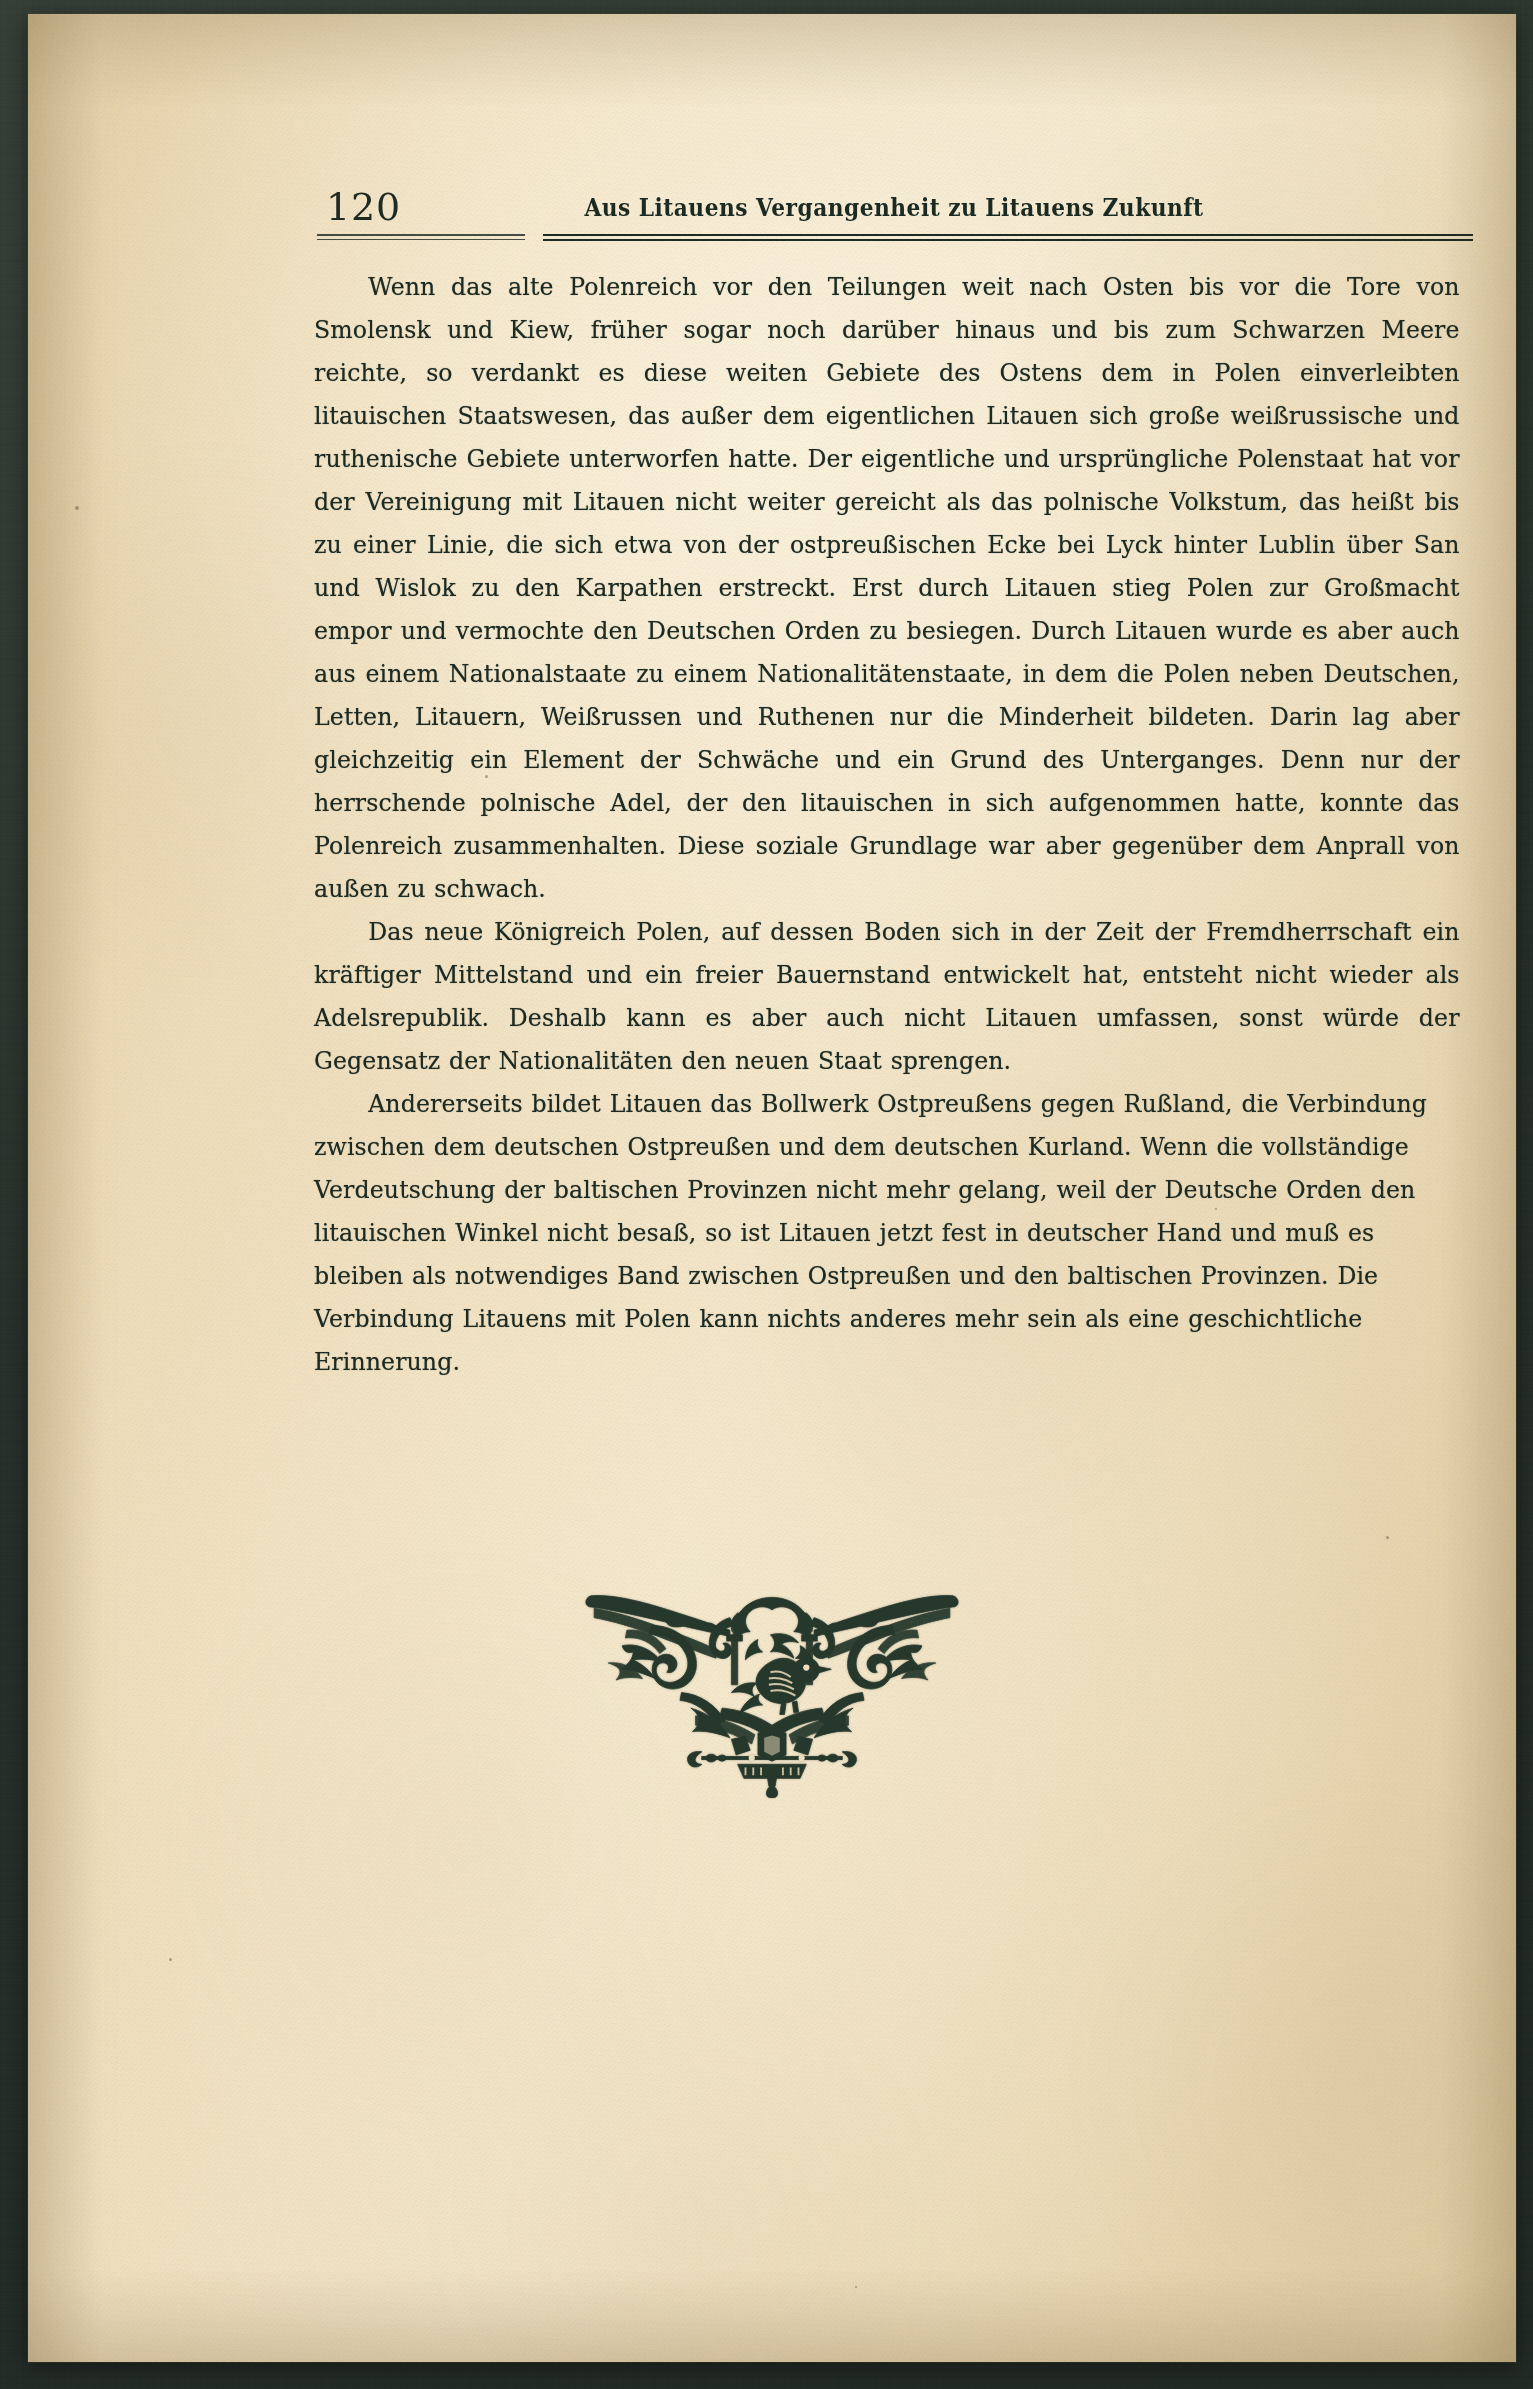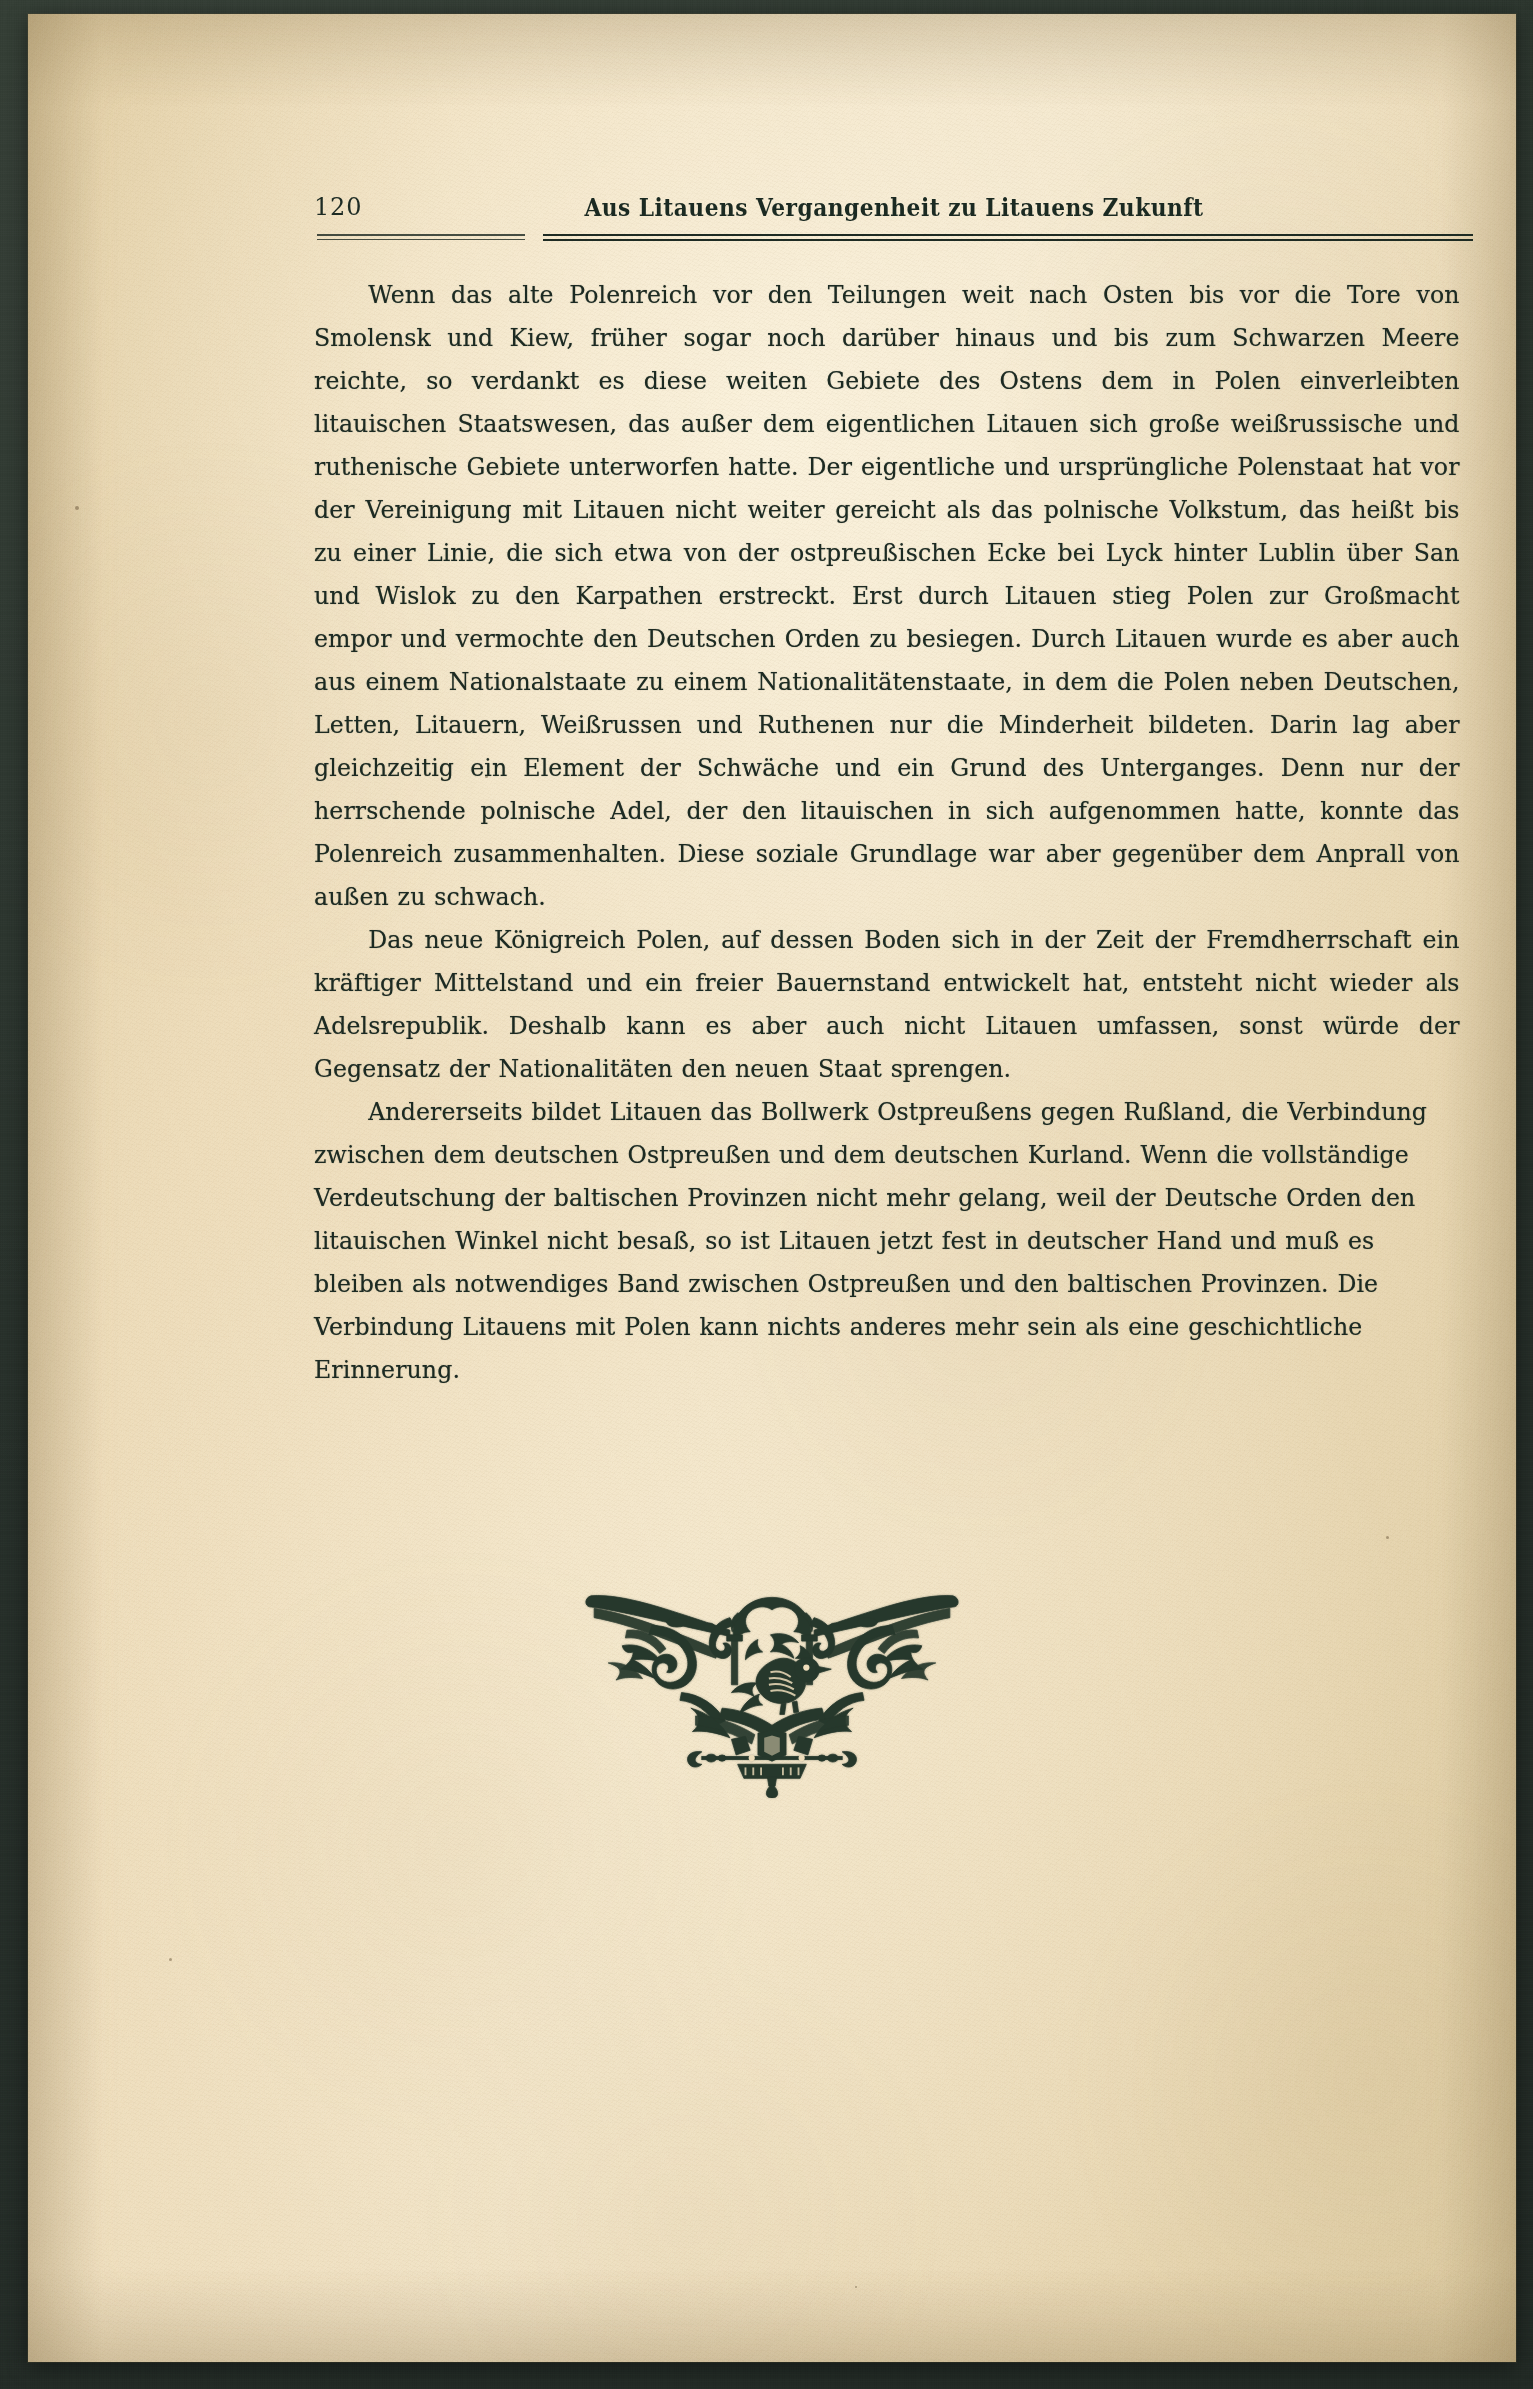--- a/index.html
+++ b/index.html
@@ -88,24 +88,24 @@
   
   .running-head {
     position: absolute;
     left: 286px;
     top: 173px;
     width: 1160px;
     height: 44px;
   }
   .folio-number {
     position: absolute;
-    left: 0;
+    left: 12px;
     top: 0;
     font-family: "DejaVu Serif", "Liberation Serif", serif;
-    font-size: 24px;
+    font-size: 38px;
     line-height: 41px;
     color: #1d2b24;
     letter-spacing: 0.8px;
   }
   .head-title {
     position: absolute;
     left: 0;
     right: 0;
     top: 3.1px;
     text-align: center;
@@ -134,21 +134,21 @@
   .rule-seg.thin { height: 1.6px; opacity: .82; }
   .rule-left-a  { left: 0;    top: 0; width: 208px; opacity: .62; }
   .rule-left-b  { left: 0;    top: 4.7px; width: 208px; opacity: .55; }
   .rule-right-a { left: 226px; top: 0; width: 930px; }
   .rule-right-b { left: 226px; top: 4.7px; width: 930px; }
 
   
   .body-text {
     position: absolute;
     left: 286px;
-    top: 260px;
+    top: 252px;
     width: 1163px;
   }
   .para {
     margin: 0;
     font-family: "DejaVu Serif", "Liberation Serif", serif;
     font-size: 24px;
     line-height: 43px;
     color: #1c2a22;
     text-align: justify;
     text-justify: inter-word;

